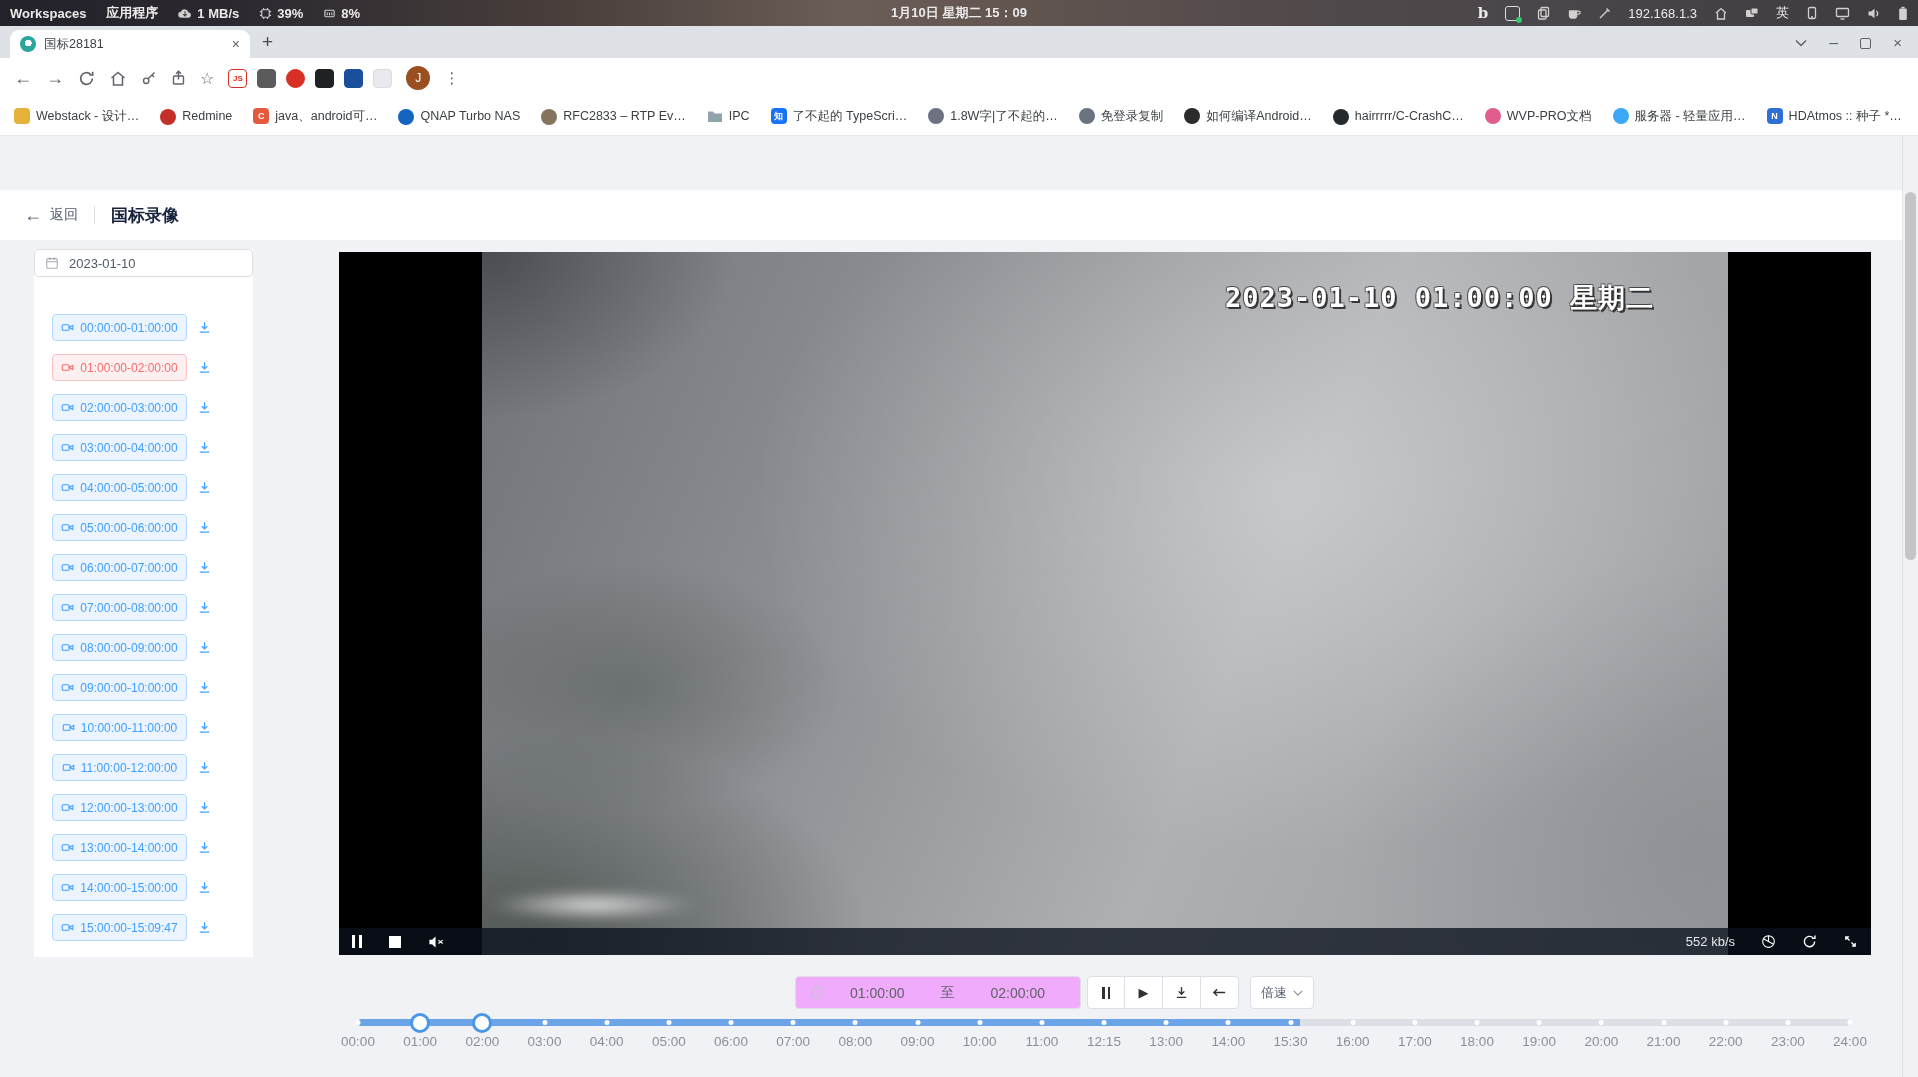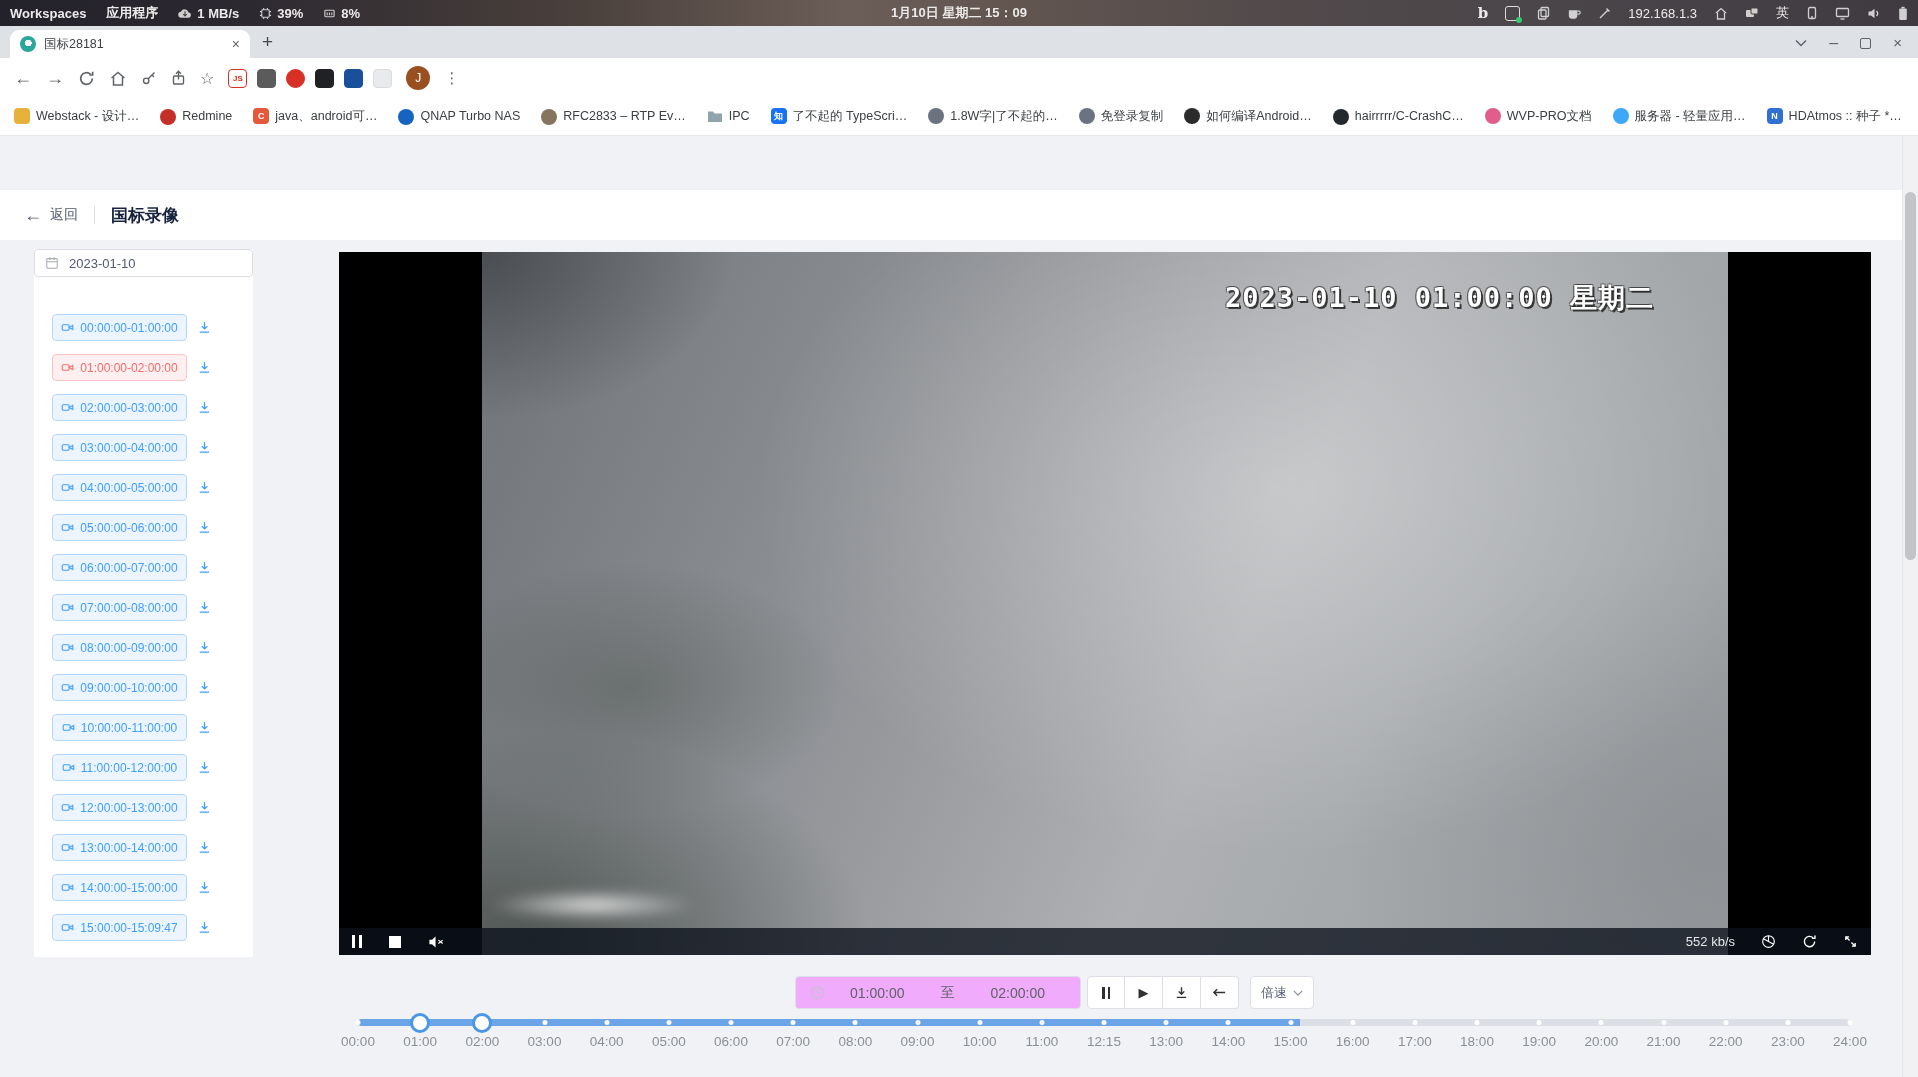--- a/index.html
+++ b/index.html
@@ -754,21 +754,21 @@
           <span class="tl-label" style="left: 41.6667%;">10:00</span>
           <div class="tl-dot" style="left: 45.8333%;"></div>
           <span class="tl-label" style="left: 45.8333%;">11:00</span>
           <div class="tl-dot" style="left: 50%;"></div>
           <span class="tl-label" style="left: 50%;">12:15</span>
           <div class="tl-dot" style="left: 54.1667%;"></div>
           <span class="tl-label" style="left: 54.1667%;">13:00</span>
           <div class="tl-dot" style="left: 58.3333%;"></div>
           <span class="tl-label" style="left: 58.3333%;">14:00</span>
           <div class="tl-dot" style="left: 62.5%;"></div>
-          <span class="tl-label" style="left: 62.5%;">15:00</span>
+          <span class="tl-label" style="left: 62.5%;">15:30</span>
           <div class="tl-dot" style="left: 66.6667%;"></div>
           <span class="tl-label" style="left: 66.6667%;">16:00</span>
           <div class="tl-dot" style="left: 70.8333%;"></div>
           <span class="tl-label" style="left: 70.8333%;">17:00</span>
           <div class="tl-dot" style="left: 75%;"></div>
           <span class="tl-label" style="left: 75%;">18:00</span>
           <div class="tl-dot" style="left: 79.1667%;"></div>
           <span class="tl-label" style="left: 79.1667%;">19:00</span>
           <div class="tl-dot" style="left: 83.3333%;"></div>
           <span class="tl-label" style="left: 83.3333%;">20:00</span>

